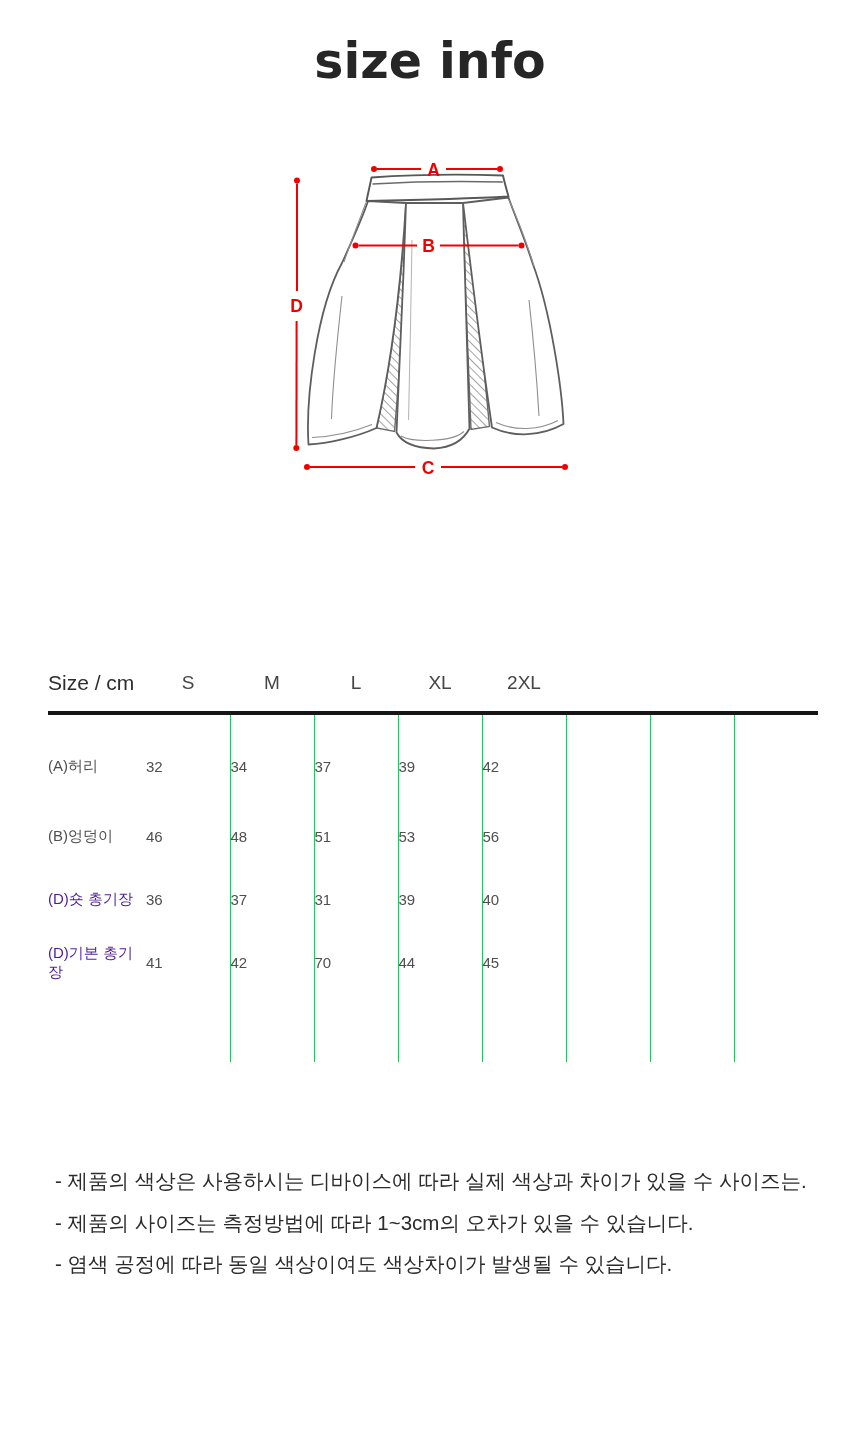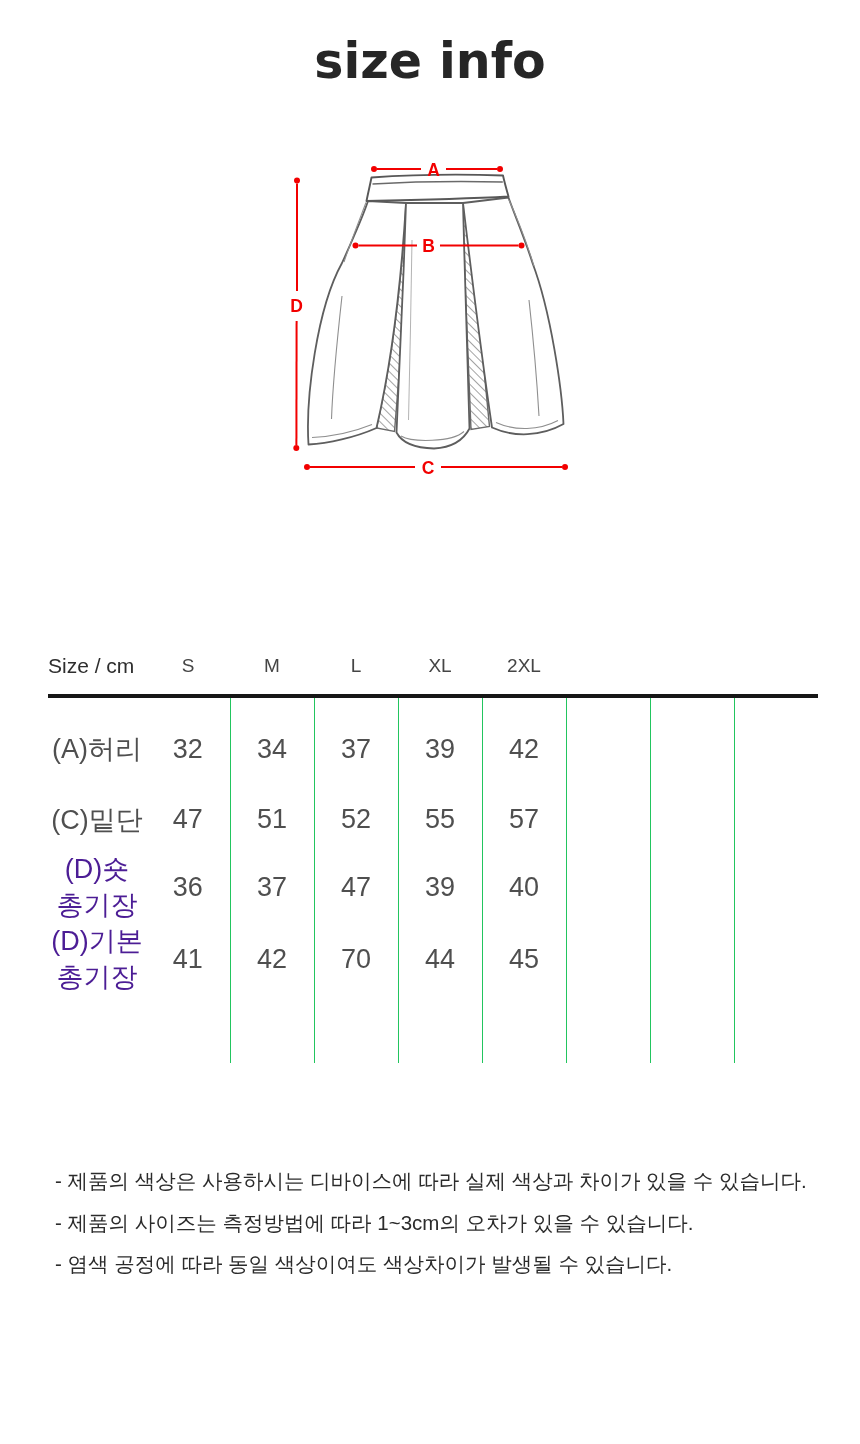--- a/index.html
+++ b/index.html
@@ -9,32 +9,32 @@
     -webkit-font-smoothing:antialiased;
   }
   .page-title {
     position:absolute; top:33px; left:0; width:860px; text-align:center;
     font-family:"DejaVu Sans","Liberation Sans",sans-serif;
     font-size:49px; font-weight:700; color:#262626; letter-spacing:0;
   }
   .diagram-wrap { position:absolute; left:270px; top:150px; width:330px; height:340px; }
   .diagram-wrap svg { display:block; width:330px; height:340px; }
 
-  .size-table-wrap { position:absolute; left:48px; top:638px; width:770px; }
+  .size-table-wrap { position:absolute; left:48px; top:655px; width:770px; }
   table.size-table { border-collapse:collapse; table-layout:fixed; width:770px; }
   table.size-table th, table.size-table td { padding:0; margin:0; }
   table.size-table thead th {
     height:56px; vertical-align:middle; border-bottom:4px solid #161616;
     font-weight:400;
   }
   th.corner-cell { text-align:left; font-size:21px; color:#2e2e2e; padding-left:2px; }
   th.size-cell { text-align:center; font-size:19px; color:#454545; }
   table.size-table tbody td {
-    height:63px; vertical-align:middle; text-align:center;
-    font-size:27px; color:#4f4f4f;
+    height:63px; vertical-align:middle; 
+    font-size:15px; color:#4f4f4f;
   }
   table.size-table tbody tr:first-child td { height:78px; padding-top:12px; }
   table.size-table tbody tr.spacer-row td { height:68px; }
   td.row-label-cell { text-align:left; font-size:19.5px; color:#333333; padding-left:2px; }
   td.row-label-cell.red, .red-text { color:#4c1d95; }
   
   table.size-table tbody td:nth-child(n+3) { border-left:1px solid #22c55e; }
 
   .notes { position:absolute; left:55px; top:1160px; width:760px; }
   .note-line { display:block; line-height:41.5px; font-size:20.5px; color:#2b2b2b; white-space:nowrap; }
@@ -144,35 +144,35 @@
           <td>32</td>
           <td>34</td>
           <td>37</td>
           <td>39</td>
           <td>42</td>
           <td></td>
           <td></td>
           <td></td>
         </tr>
         <tr>
-          <td class="row-label-cell">(C)밑단</td>
-          <td>47</td>
+          <td class="row-label-cell">(B)엉덩이</td>
+          <td>46</td>
+          <td>48</td>
           <td>51</td>
-          <td>52</td>
-          <td>55</td>
-          <td>57</td>
+          <td>53</td>
+          <td>56</td>
           <td></td>
           <td></td>
           <td></td>
         </tr>
         <tr>
           <td class="row-label-cell red">(D)숏 총기장</td>
           <td>36</td>
           <td>37</td>
-          <td>47</td>
+          <td>31</td>
           <td>39</td>
           <td>40</td>
           <td></td>
           <td></td>
           <td></td>
         </tr>
         <tr>
           <td class="row-label-cell red">(D)기본 총기장</td>
           <td>41</td>
           <td>42</td>
@@ -192,16 +192,16 @@
           <td></td>
           <td></td>
           <td></td>
           <td></td>
         </tr>
       </tbody>
   </table>
 </div>
 
 <div class="notes">
-    <span class="note-line">- 제품의 색상은 사용하시는 디바이스에 따라 실제 색상과 차이가 있을 수 있습니다.</span>
+    <span class="note-line">- 제품의 색상은 사용하시는 디바이스에 따라 실제 색상과 차이가 있을 수 사이즈는.</span>
     <span class="note-line">- 제품의 사이즈는 측정방법에 따라 1~3cm의 오차가 있을 수 있습니다.</span>
     <span class="note-line">- 염색 공정에 따라 동일 색상이여도 색상차이가 발생될 수 있습니다.</span>
   </div>
 
 </body></html>

